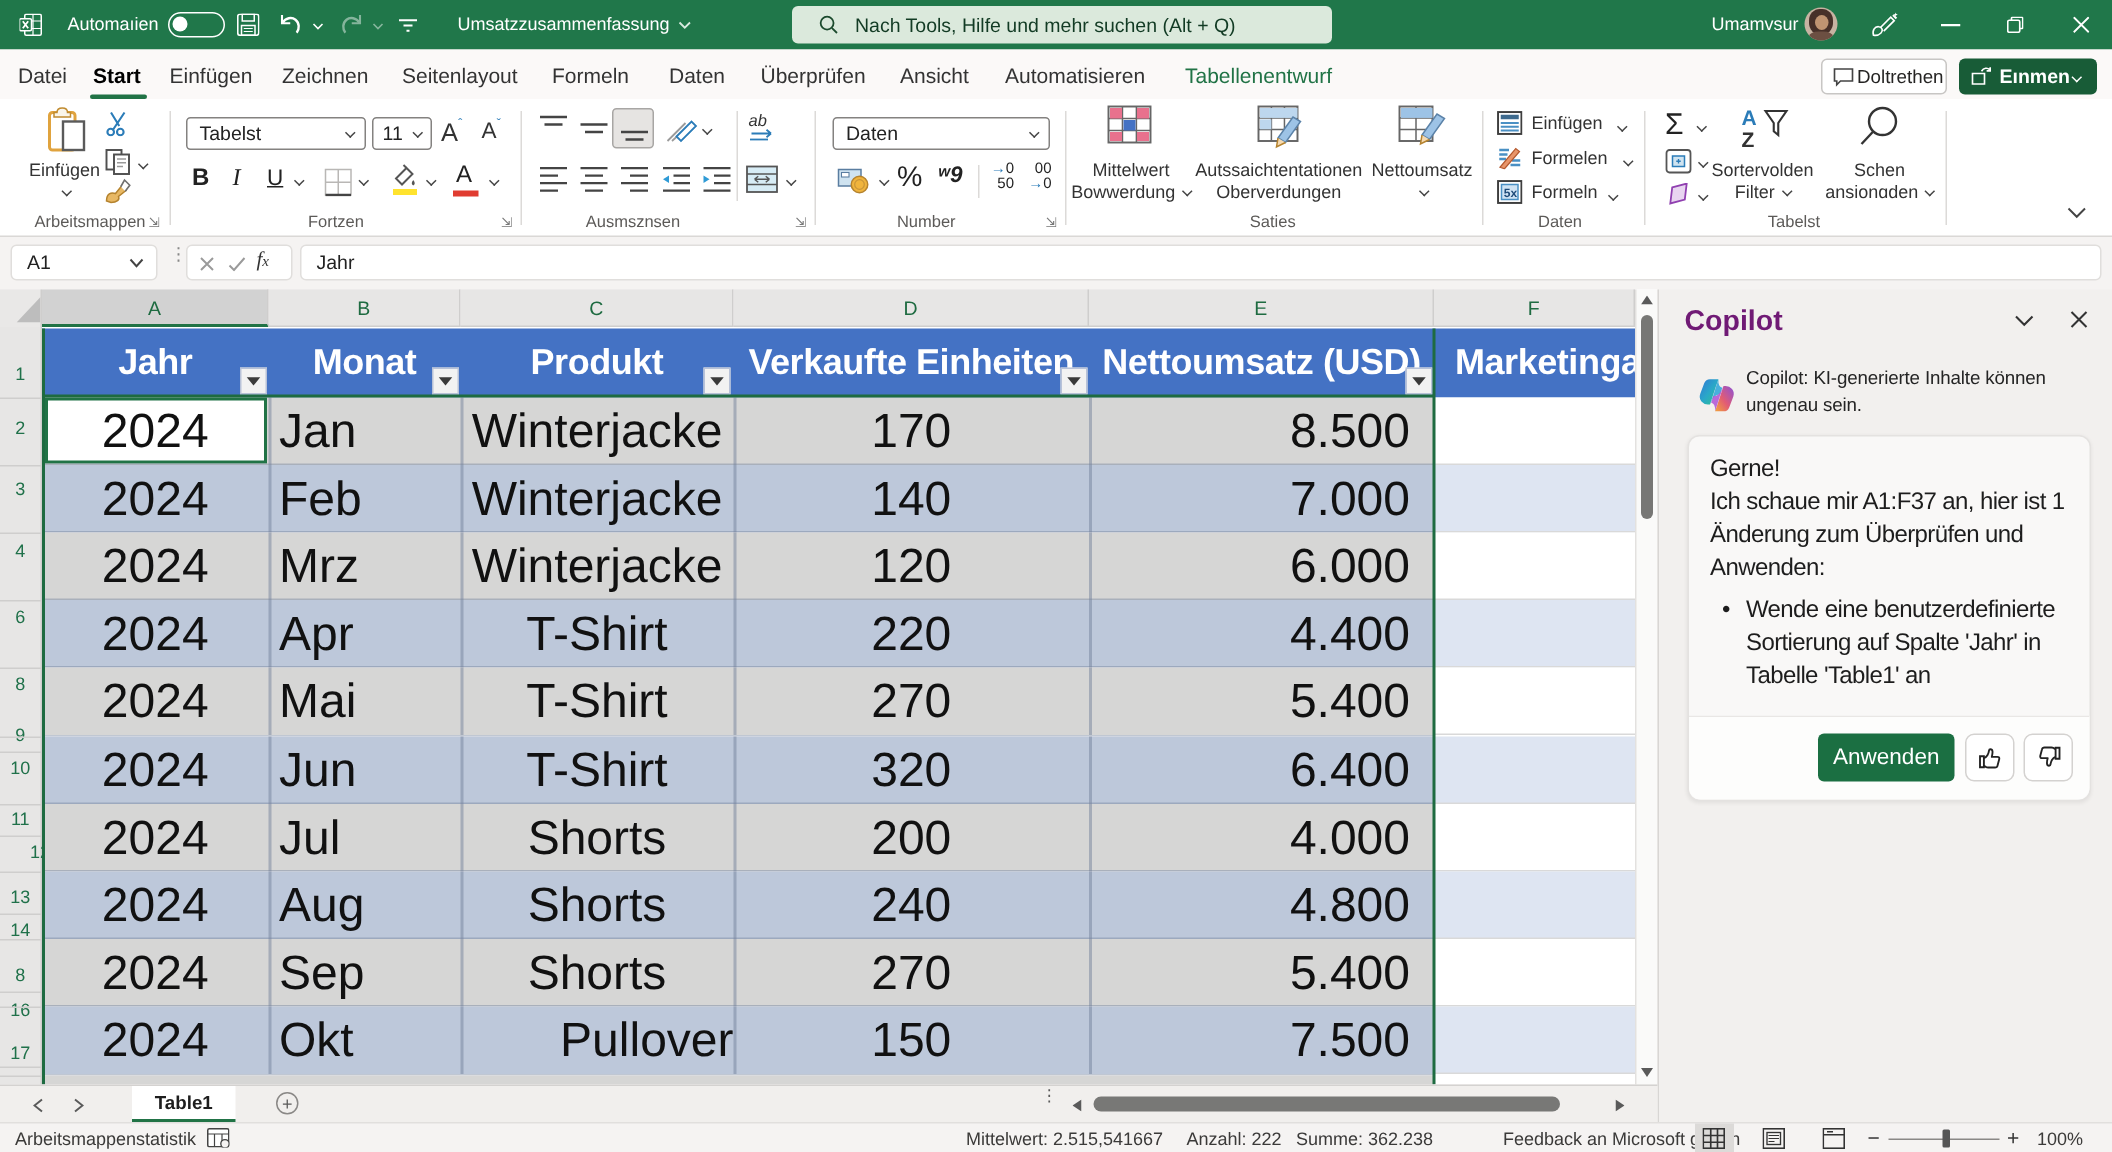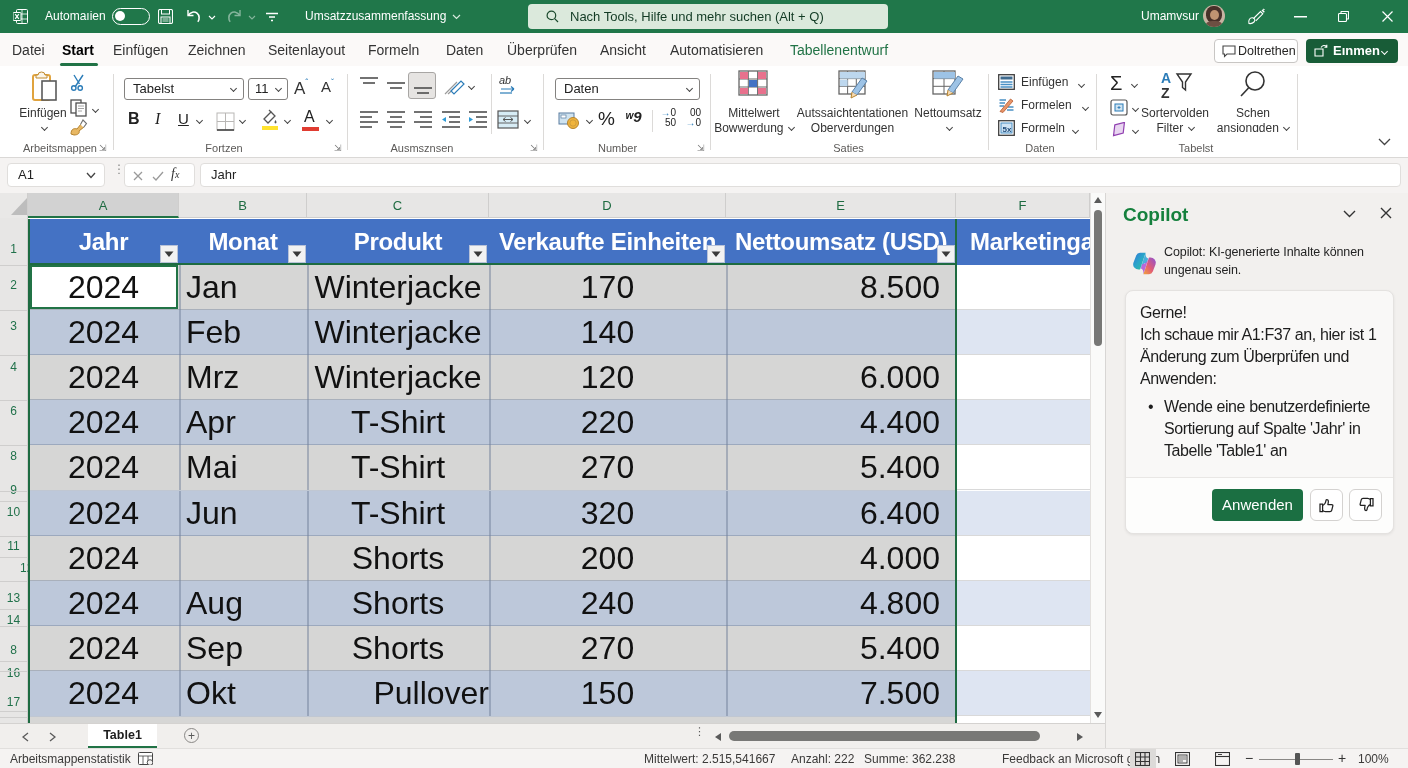--- a/index.html
+++ b/index.html
@@ -483,20 +483,21 @@
 <div class="abs" style="left:956px;top:116.7px;width:134px;height:45.2px;background:#dee5f2;border-bottom:1px solid #d9d9d9;"></div>
 <div class="abs" style="left:28px;top:160.9px;width:928px;height:1px;background:rgba(115,130,155,0.45);"></div>
 <div class="abs" style="left:179px;top:116.7px;width:1.5px;height:45.2px;background:rgba(115,130,155,0.5);"></div>
 <div class="abs" style="left:307px;top:116.7px;width:1.5px;height:45.2px;background:rgba(115,130,155,0.5);"></div>
 <div class="abs" style="left:489px;top:116.7px;width:1.5px;height:45.2px;background:rgba(115,130,155,0.5);"></div>
 <div class="abs" style="left:726px;top:116.7px;width:1.5px;height:45.2px;background:rgba(115,130,155,0.5);"></div>
 <div class="cell dtxt" style="left:28px;top:116.7px;width:151px;text-align:center;">2024</div>
 <div class="cell dtxt" style="left:186px;top:116.7px;width:121px;text-align:left;">Feb</div>
 <div class="cell dtxt" style="left:307px;top:116.7px;width:182px;text-align:center;">Winterjacke</div>
 <div class="cell dtxt" style="left:489px;top:116.7px;width:237px;text-align:center;">140</div>
+<div class="cell dtxt" style="left:726px;top:116.7px;width:214px;text-align:right;">7.000</div>
 <div class="abs" style="left:28px;top:161.9px;width:928px;height:45.2px;background:#d6d6d5;"></div>
 <div class="abs" style="left:956px;top:161.9px;width:134px;height:45.2px;background:#ffffff;border-bottom:1px solid #d9d9d9;"></div>
 <div class="abs" style="left:28px;top:206.1px;width:928px;height:1px;background:rgba(115,130,155,0.45);"></div>
 <div class="abs" style="left:179px;top:161.9px;width:1.5px;height:45.2px;background:rgba(115,130,155,0.5);"></div>
 <div class="abs" style="left:307px;top:161.9px;width:1.5px;height:45.2px;background:rgba(115,130,155,0.5);"></div>
 <div class="abs" style="left:489px;top:161.9px;width:1.5px;height:45.2px;background:rgba(115,130,155,0.5);"></div>
 <div class="abs" style="left:726px;top:161.9px;width:1.5px;height:45.2px;background:rgba(115,130,155,0.5);"></div>
 <div class="cell dtxt" style="left:28px;top:161.9px;width:151px;text-align:center;">2024</div>
 <div class="cell dtxt" style="left:186px;top:161.9px;width:121px;text-align:left;">Mrz</div>
 <div class="cell dtxt" style="left:307px;top:161.9px;width:182px;text-align:center;">Winterjacke</div>
@@ -539,20 +540,21 @@
 <div class="cell dtxt" style="left:489px;top:297.5px;width:237px;text-align:center;">320</div>
 <div class="cell dtxt" style="left:726px;top:297.5px;width:214px;text-align:right;">6.400</div>
 <div class="abs" style="left:28px;top:342.7px;width:928px;height:45.2px;background:#d6d6d5;"></div>
 <div class="abs" style="left:956px;top:342.7px;width:134px;height:45.2px;background:#ffffff;border-bottom:1px solid #d9d9d9;"></div>
 <div class="abs" style="left:28px;top:386.9px;width:928px;height:1px;background:rgba(115,130,155,0.45);"></div>
 <div class="abs" style="left:179px;top:342.7px;width:1.5px;height:45.2px;background:rgba(115,130,155,0.5);"></div>
 <div class="abs" style="left:307px;top:342.7px;width:1.5px;height:45.2px;background:rgba(115,130,155,0.5);"></div>
 <div class="abs" style="left:489px;top:342.7px;width:1.5px;height:45.2px;background:rgba(115,130,155,0.5);"></div>
 <div class="abs" style="left:726px;top:342.7px;width:1.5px;height:45.2px;background:rgba(115,130,155,0.5);"></div>
 <div class="cell dtxt" style="left:28px;top:342.7px;width:151px;text-align:center;">2024</div>
+<div class="cell dtxt" style="left:186px;top:342.7px;width:121px;text-align:left;">Jul</div>
 <div class="cell dtxt" style="left:307px;top:342.7px;width:182px;text-align:center;">Shorts</div>
 <div class="cell dtxt" style="left:489px;top:342.7px;width:237px;text-align:center;">200</div>
 <div class="cell dtxt" style="left:726px;top:342.7px;width:214px;text-align:right;">4.000</div>
 <div class="abs" style="left:28px;top:387.9px;width:928px;height:45.2px;background:#bdc8da;"></div>
 <div class="abs" style="left:956px;top:387.9px;width:134px;height:45.2px;background:#dee5f2;border-bottom:1px solid #d9d9d9;"></div>
 <div class="abs" style="left:28px;top:432.1px;width:928px;height:1px;background:rgba(115,130,155,0.45);"></div>
 <div class="abs" style="left:179px;top:387.9px;width:1.5px;height:45.2px;background:rgba(115,130,155,0.5);"></div>
 <div class="abs" style="left:307px;top:387.9px;width:1.5px;height:45.2px;background:rgba(115,130,155,0.5);"></div>
 <div class="abs" style="left:489px;top:387.9px;width:1.5px;height:45.2px;background:rgba(115,130,155,0.5);"></div>
 <div class="abs" style="left:726px;top:387.9px;width:1.5px;height:45.2px;background:rgba(115,130,155,0.5);"></div>
@@ -592,21 +594,21 @@
 <div class="abs" style="left:1090px;top:0;width:15px;height:530px;background:#fafaf9;border-left:1px solid #e3e1df;"></div>
 <svg class="abs" style="left:1094px;top:4px" width="8" height="6" viewBox="0 0 8 6">
       <path d="M4 0 L8 6 L0 6 Z" fill="#5a5a5a"></path>
     </svg>
 <div class="abs" style="left:1093.5px;top:17px;width:8px;height:136px;background:#777775;border-radius:4px;"></div>
 <svg class="abs" style="left:1094px;top:519px" width="8" height="6" viewBox="0 0 8 6">
       <path d="M0 0 L8 0 L4 6 Z" fill="#5a5a5a"></path>
     </svg>
 </div>
 <div id="pane">
-  <div class="abs" style="left:17px;top:11px;font-size:19px;font-weight:bold;color:#15803d;">Copilot</div>
+  <div class="abs" style="left:17px;top:11px;font-size:19px;font-weight:bold;color:#701a75;">Copilot</div>
   <svg class="abs" style="left:237px;top:17px" width="13" height="8" viewBox="0 0 13 8">
       <path d="M1 1 L6.5 6.5 L12 1" fill="none" stroke="#333" stroke-width="1.4"></path>
     </svg>
   <svg class="abs" style="left:274px;top:14px" width="12" height="12" viewBox="0 0 12 12">
       <path d="M1 1 L11 11 M11 1 L1 11" stroke="#333" stroke-width="1.4"></path>
     </svg>
 
   <svg class="abs" style="left:26px;top:58px" width="25" height="25" viewBox="0 0 25 25">
     <defs>
       <linearGradient id="cpl1" x1="0" y1="0" x2="1" y2="1">

